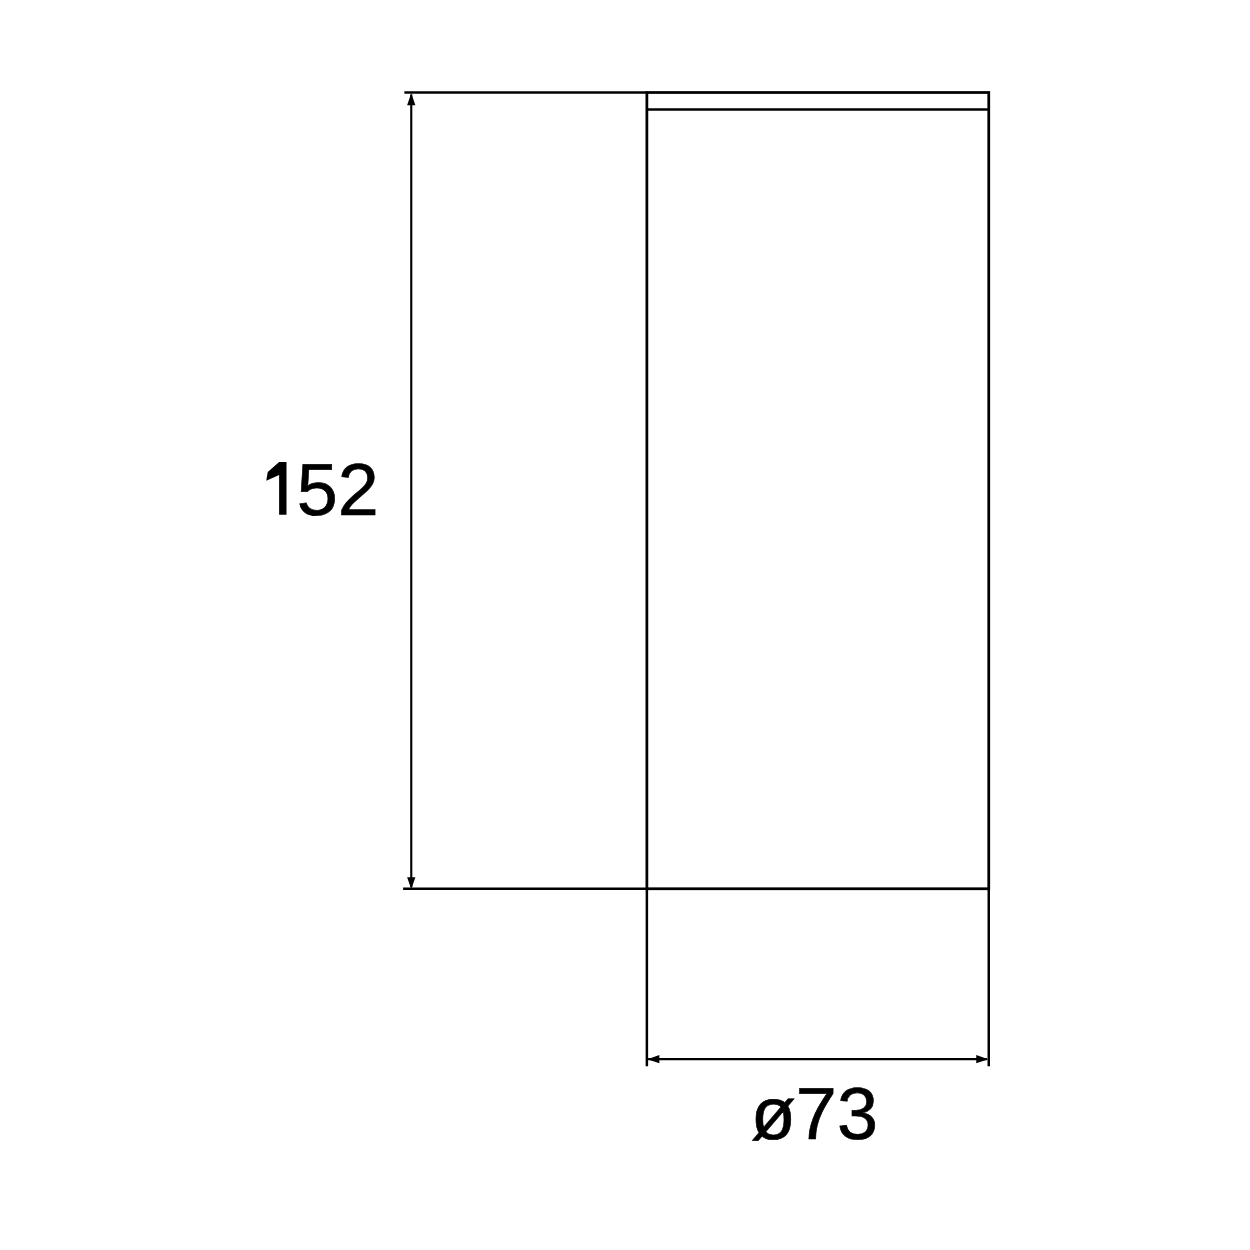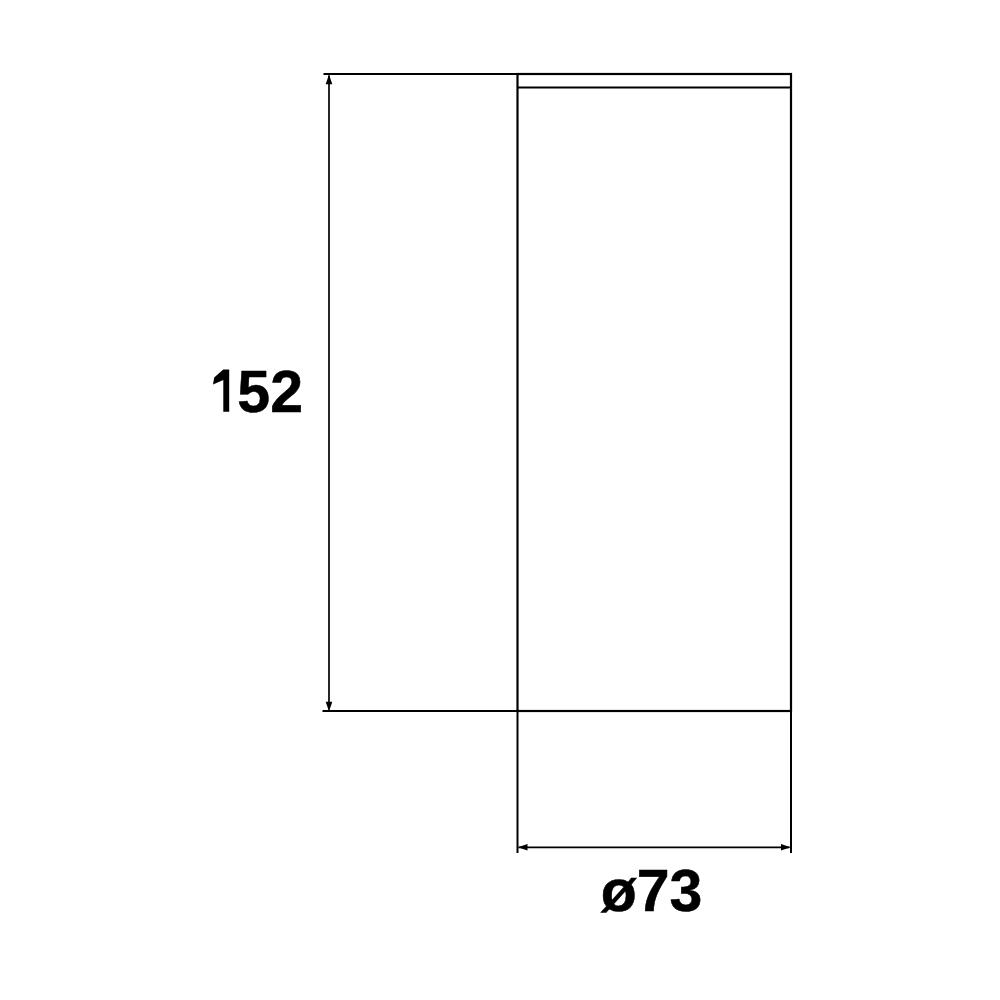--- a/index.html
+++ b/index.html
@@ -1,17 +1,17 @@
 <!DOCTYPE html>
 <html><head>
 <meta charset="utf-8">
 <title>Dimension drawing</title>
 <style>
   html,body{margin:0;padding:0;background:#ffffff;}
-  .page{width:949px;height:1000px;position:relative;background:#ffffff;overflow:hidden;font-weight:bold;}
+  .page{width:949px;height:1000px;position:relative;background:#ffffff;overflow:hidden;}
   svg{position:absolute;left:0;top:0;}
   text{font-family:"Liberation Sans", sans-serif;fill:#000000;}
 </style>
 </head>
 <body>
 <div class="page">
 <svg width="1000" height="1000" viewBox="0 0 1000 1000">
 
   <rect x="517.5" y="74" width="273.5" height="637" fill="#ffffff" stroke="#000000" stroke-width="2.2"></rect>
 

